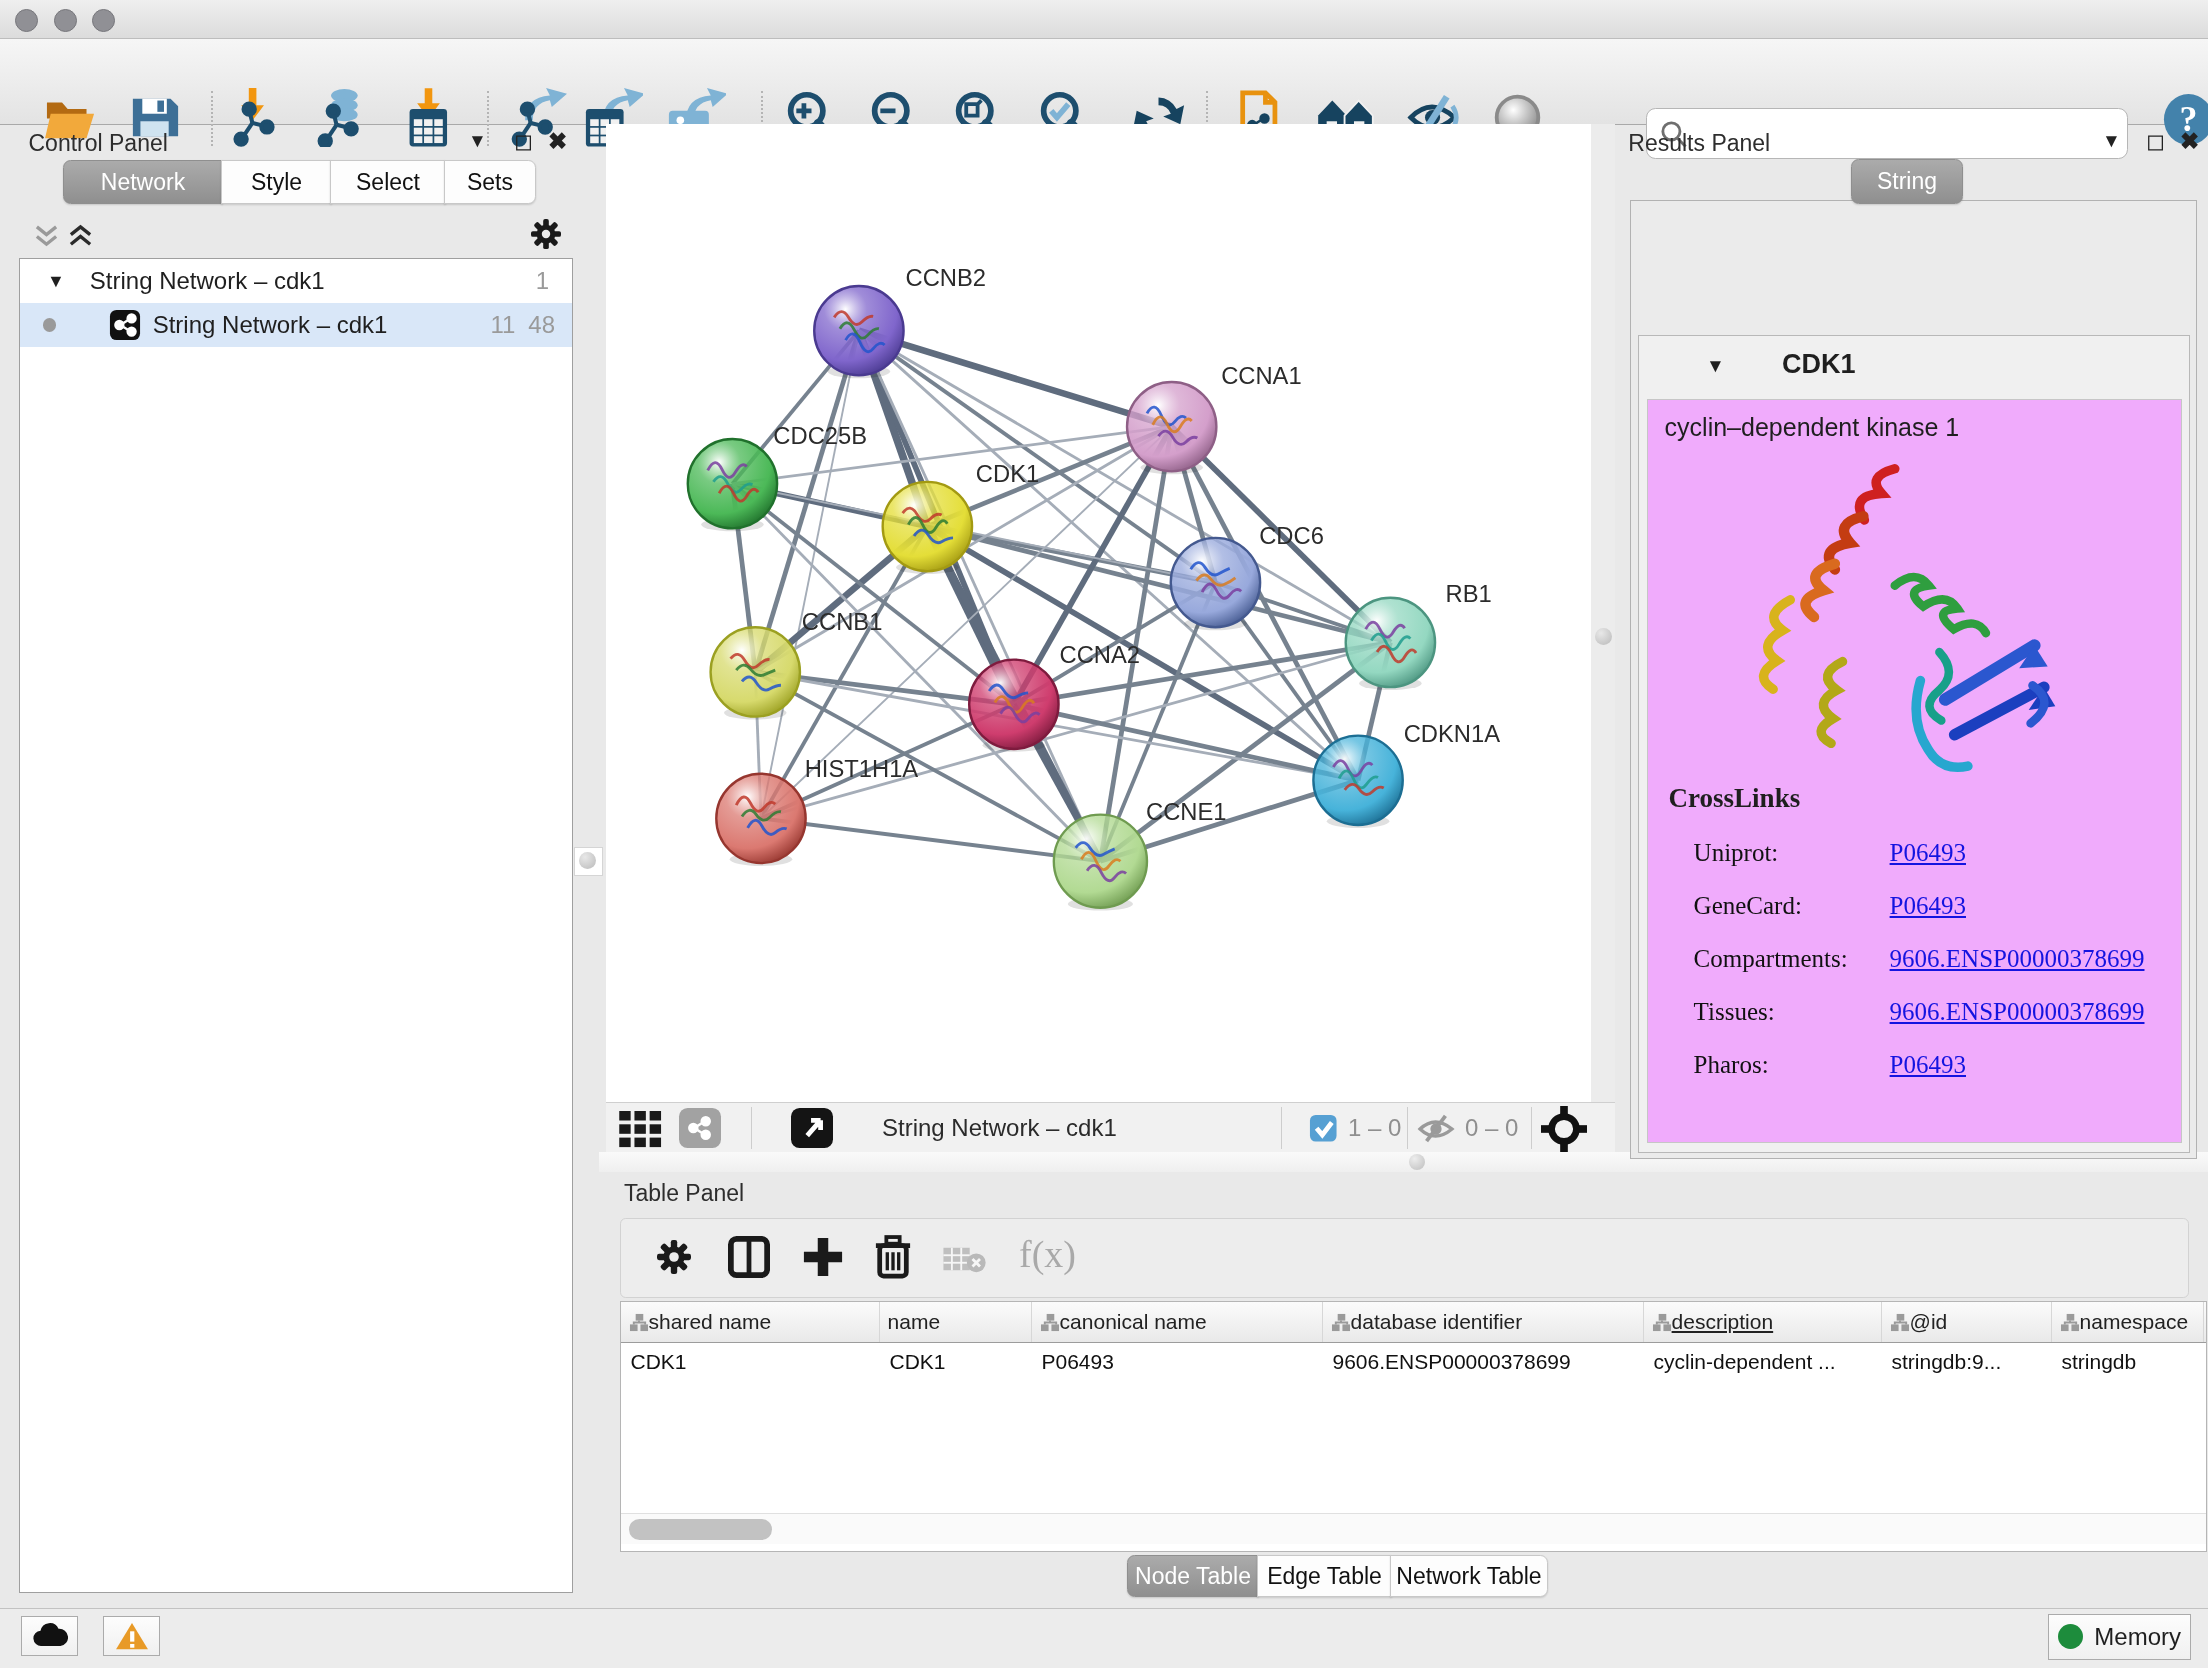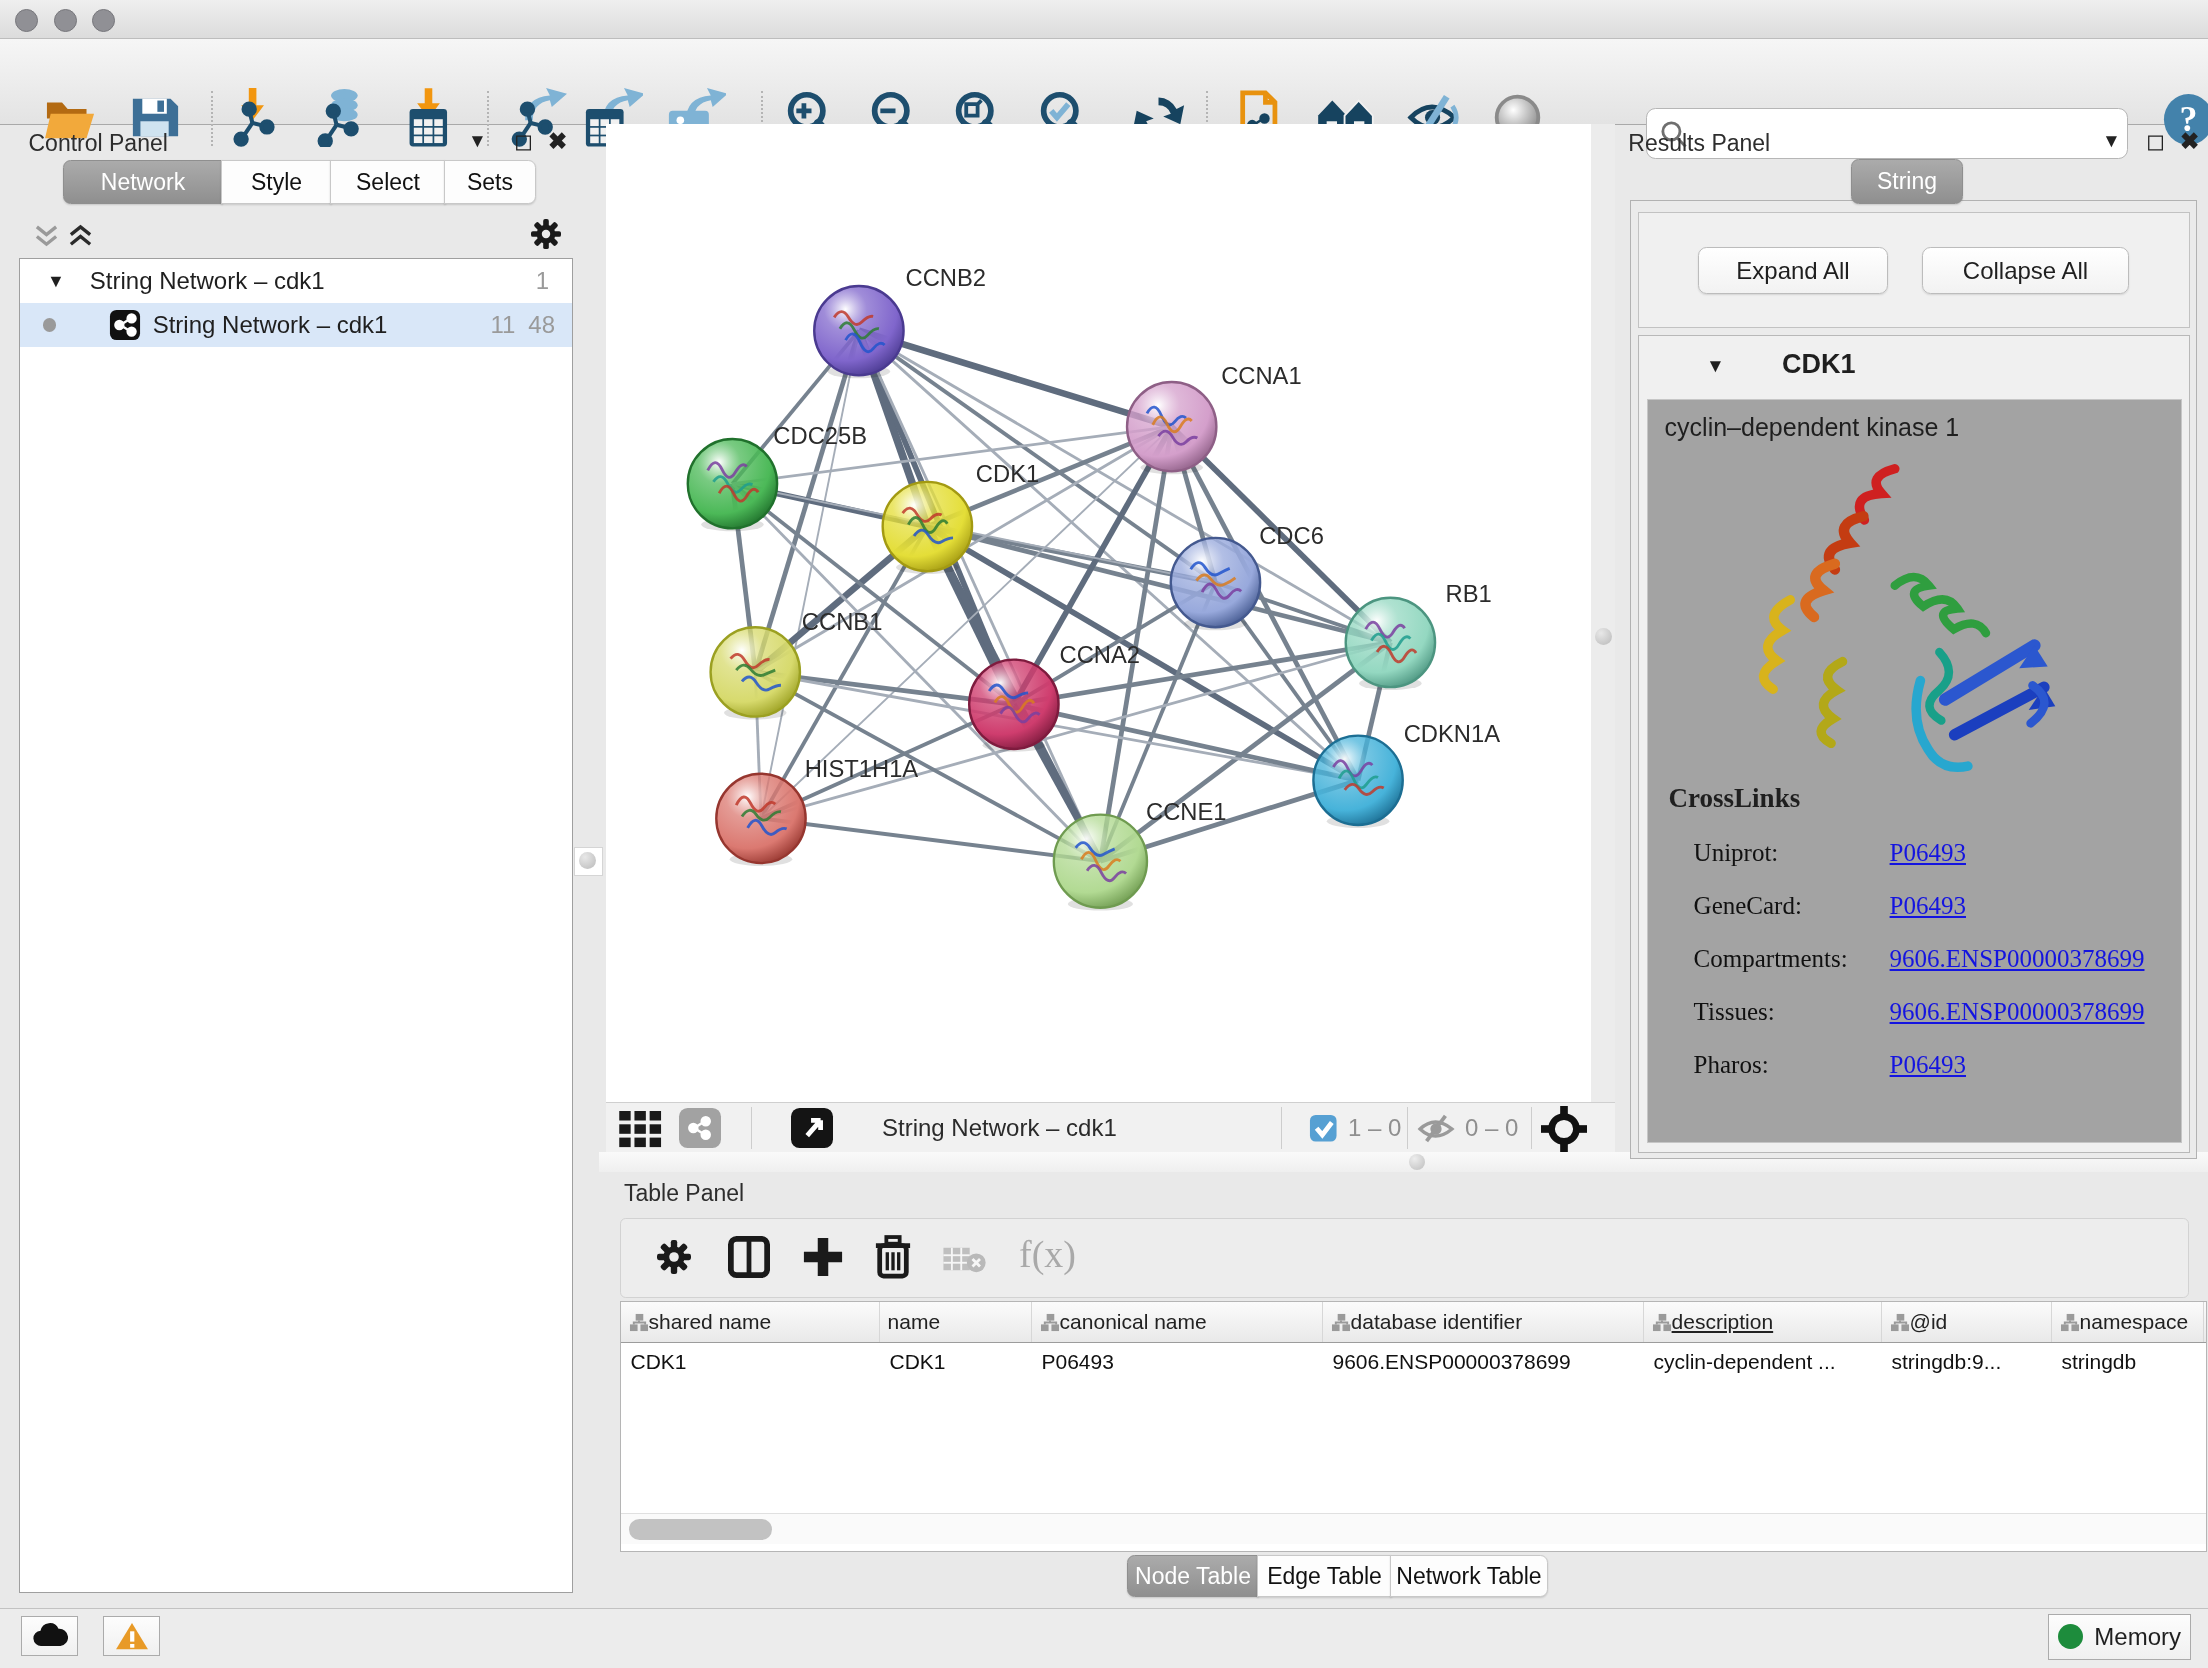--- a/index.html
+++ b/index.html
@@ -562,33 +562,25 @@
   <span class="abs panel-title" style="left:13.3px;top:5.7px">Results Panel</span>
   <span class="abs wbtn" style="left:487px;top:5.7px;font-size:19px">▼</span>
   <span class="abs wbtn" style="left:531px;top:3.8px">◻</span>
   <span class="abs wbtn" style="left:565px;top:3.8px;font-weight:bold">✖</span>
 
   <div class="abs rpanel-box" style="left:15px;top:76px;width:565px;height:957px"></div>
   <div class="abs tab sel" style="left:236px;top:35px;width:110px;height:43px">
     <span>String</span>
   </div>
 
-  <div class="abs" style="left:23px;top:88px;width:550px;height:114px;background:#f0f0f0;border:1px solid #c2c2c2">
-    <div class="abs btn" style="left:59px;top:34px;width:188px;height:45px">
-      <span>Expand All</span>
-    </div>
-    <div class="abs btn" style="left:283px;top:34px;width:205px;height:45px">
-      <span>Collapse All</span>
-    </div>
-  </div>
 
   <div class="abs" style="left:23px;top:211px;width:550px;height:816px;background:#f0f0f0;border:1px solid #b8b8b8">
     <span class="abs" style="left:67px;top:19px;font-size:19px">▼</span>
     <span class="abs" style="left:143px;top:13.3px;font-size:27px;font-weight:bold">CDK1</span>
-    <div class="abs" style="left:7.6px;top:63px;width:533px;height:742px;background:#a3a3a3;border:1px solid #c6c6c6">
+    <div class="abs" style="left:7.6px;top:63px;width:533px;height:742px;background:#f0abfc;border:1px solid #c6c6c6">
       <span class="abs" style="left:17px;top:13.3px;font-size:25px">cyclin–dependent kinase 1</span>
 
       <svg class="abs" style="left:52px;top:57px" width="380" height="357" viewBox="0 0 400 375" fill="none" stroke-linecap="round">
         <path d="M205 12 q-30 8 -14 26 q-34 2 -18 28" stroke="#cf2020" stroke-width="10"></path>
         <path d="M172 62 q-32 8 -14 28 q-34 6 -16 28" stroke="#c43c12" stroke-width="11"></path>
         <path d="M142 112 q-34 10 -12 28 q-32 10 -10 28" stroke="#d96a1f" stroke-width="11"></path>
         <path d="M95 150 q-30 16 -8 32 q-28 16 -6 32 q-26 16 -4 30" stroke="#d8b31c" stroke-width="10"></path>
         <path d="M150 215 q-28 14 -6 30 q-26 14 -4 30 q-24 14 -2 26" stroke="#b3a818" stroke-width="10"></path>
         <path d="M205 135 q22 -18 36 0 q-28 4 -6 22 q24 -16 36 2 q-28 2 -4 22 q24 -14 34 4" stroke="#2f9e3f" stroke-width="9"></path>
         <path d="M252 205 q20 22 0 40 q-22 18 2 32" stroke="#18a089" stroke-width="9"></path>

